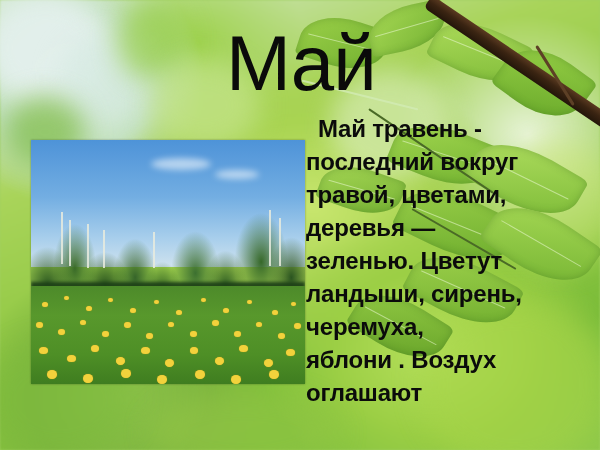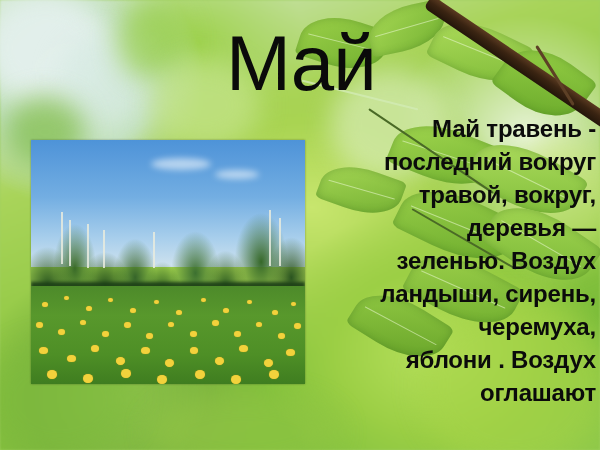--- a/index.html
+++ b/index.html
@@ -111,21 +111,21 @@
     position:absolute; left:226px; top:22px;
     font-size:78px; line-height:82px; font-weight:400;
     color:#0a0a0a; letter-spacing:-1px;
     white-space:nowrap;
   }
   #body-text {
     position:absolute; left:306px; top:112px; width:290px;
     font-size:24px; line-height:33px; font-weight:bold;
     color:#0b0b0b; letter-spacing:-.2px;
   }
-  #body-text .ln { white-space:nowrap;text-align:right; }
+  #body-text .ln { white-space:nowrap; }
   #body-text .ln.first { padding-left:12px; }
 </style>
 </head>
 <body>
 
 <div id="slide">
 
   <div class="bg-layer bg-base"></div>
 
   <div class="bg-layer">
@@ -225,22 +225,22 @@
       <div class="dl" style="left:73%;top:91%;width:10px;height:9px;"></div>
       <div class="dl" style="left:87%;top:86%;width:10px;height:9px;"></div>
     </div>
   </div>
 
   <div id="title">Май</div>
 
   <div id="body-text">
     <div class="ln first">Май травень -</div>
     <div class="ln">последний вокруг</div>
-    <div class="ln">травой, вокруг,</div>
+    <div class="ln">травой, цветами,</div>
     <div class="ln">деревья —</div>
-    <div class="ln">зеленью. Воздух</div>
+    <div class="ln">зеленью. Цветут</div>
     <div class="ln">ландыши, сирень,</div>
     <div class="ln">черемуха,</div>
     <div class="ln">яблони . Воздух</div>
     <div class="ln">оглашают</div>
   </div>
 
 </div>
 
 </body></html>

